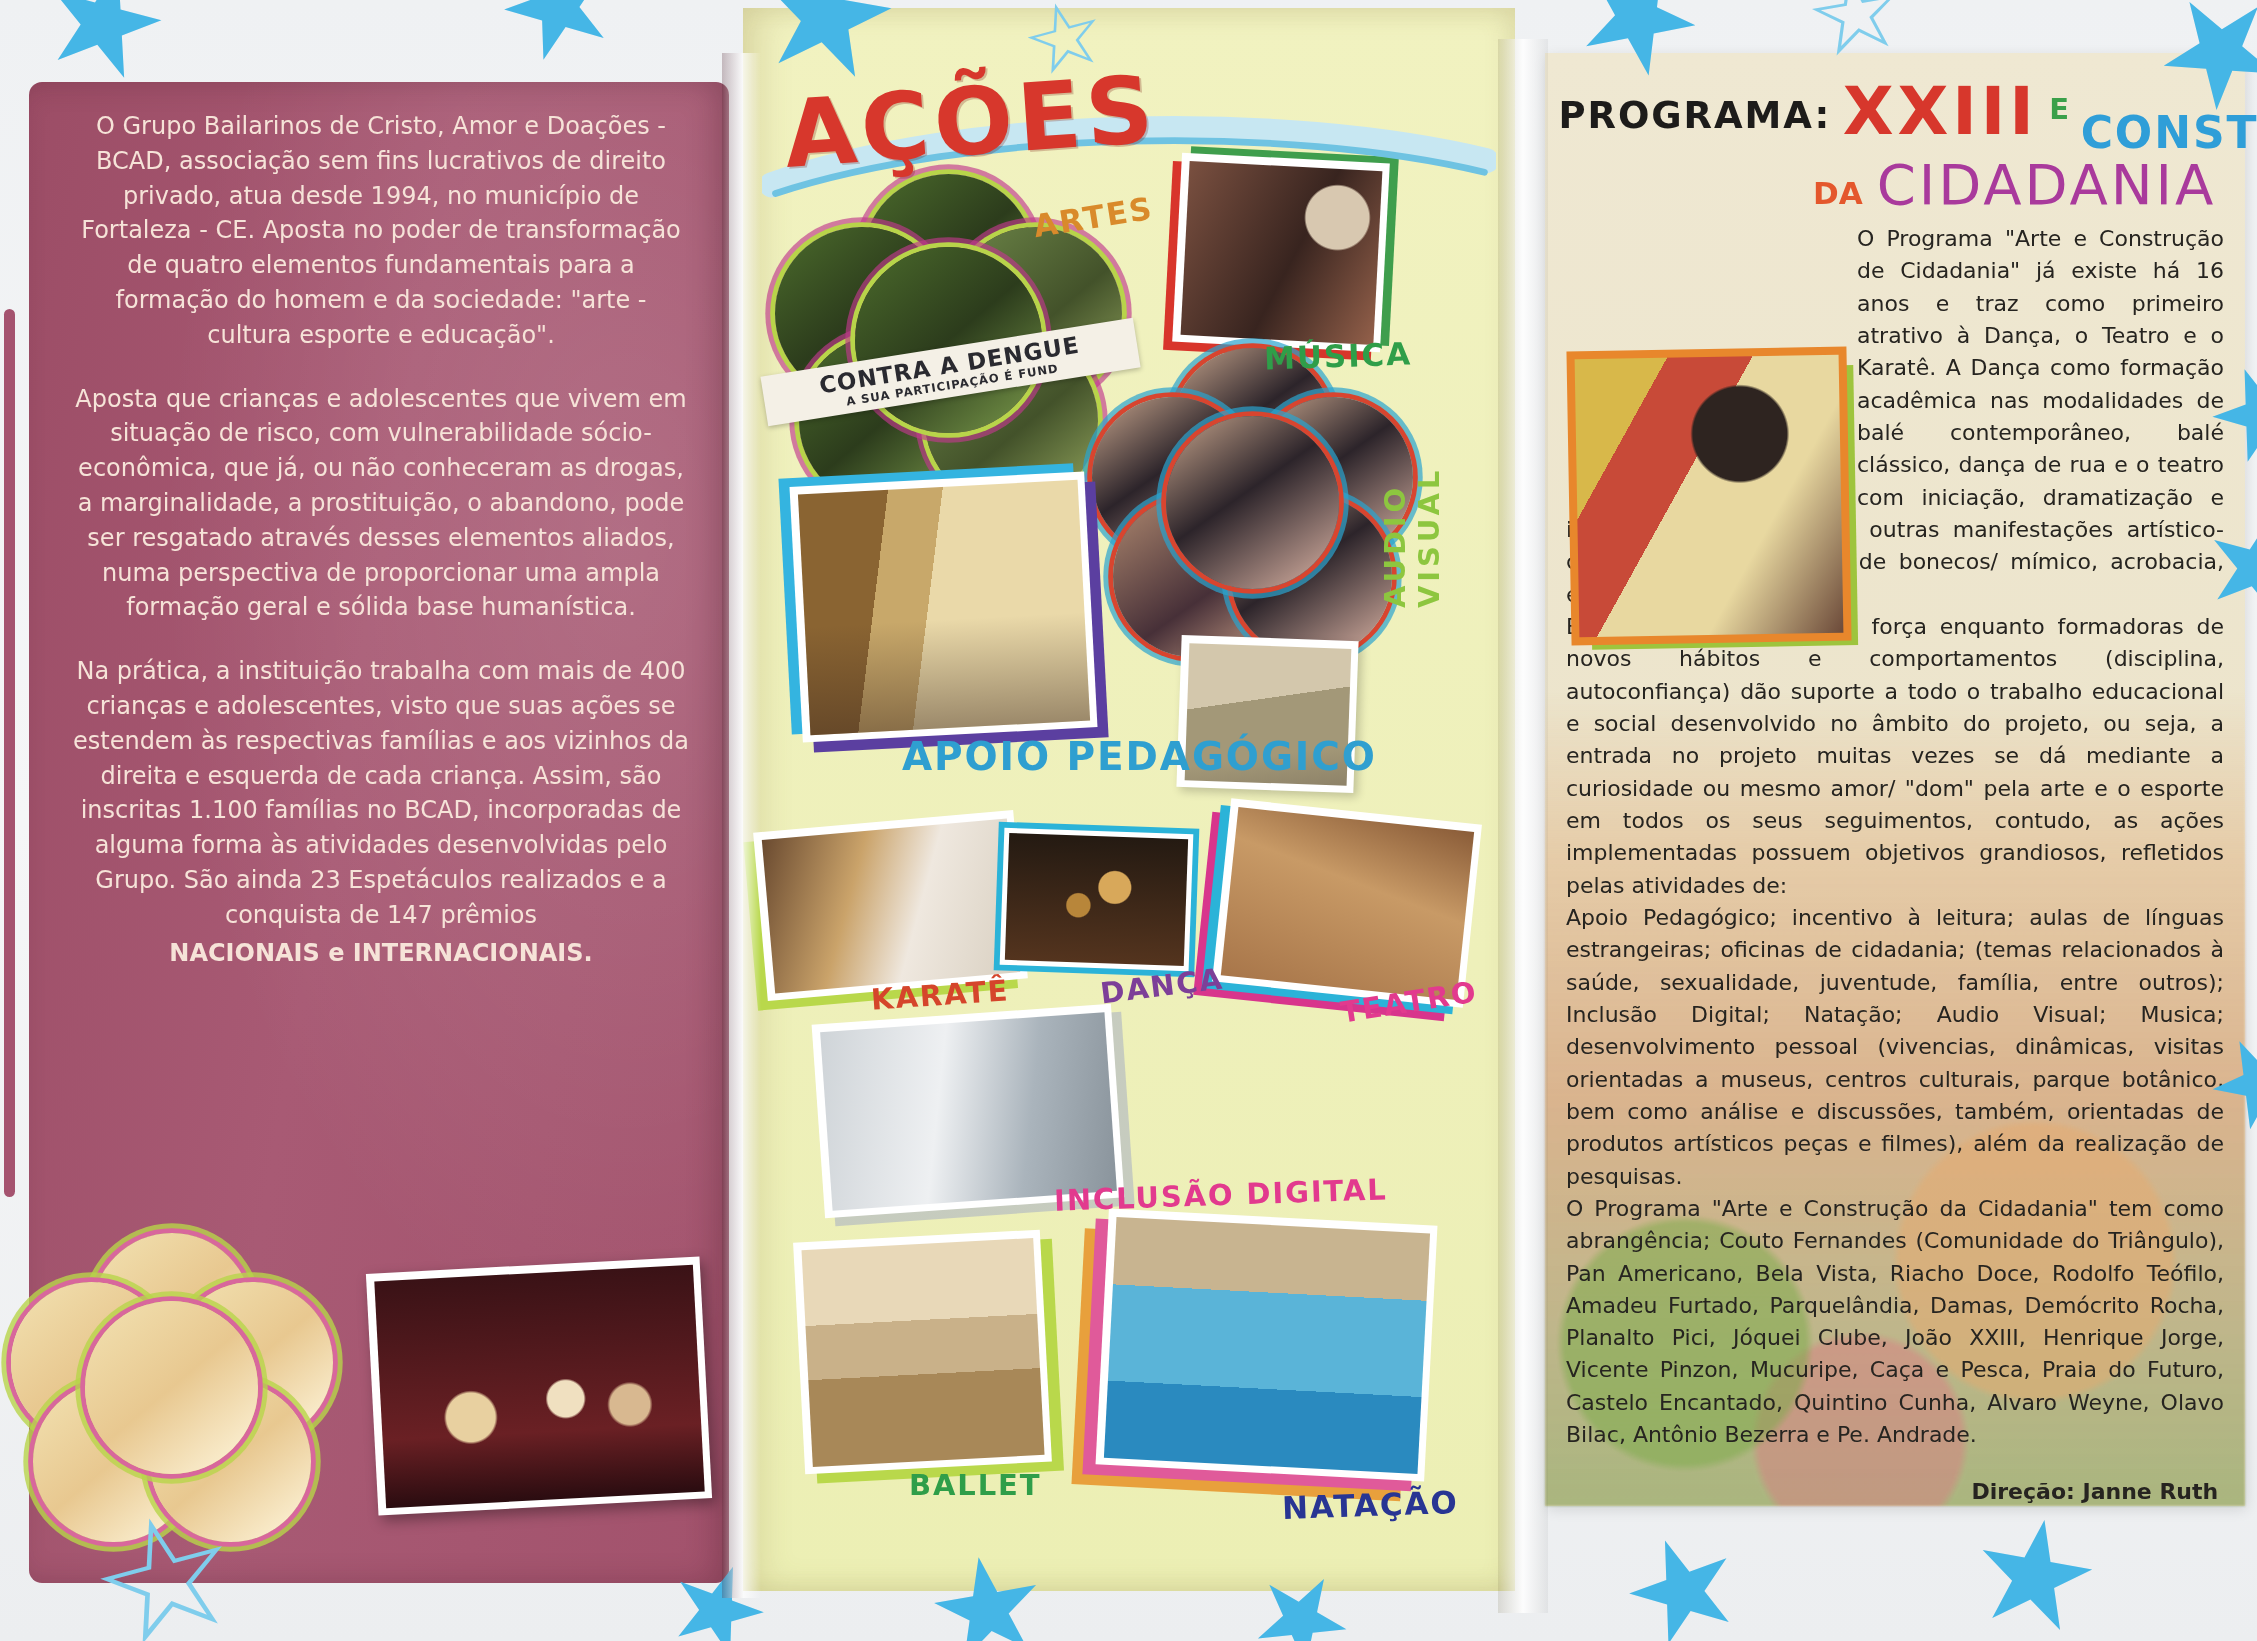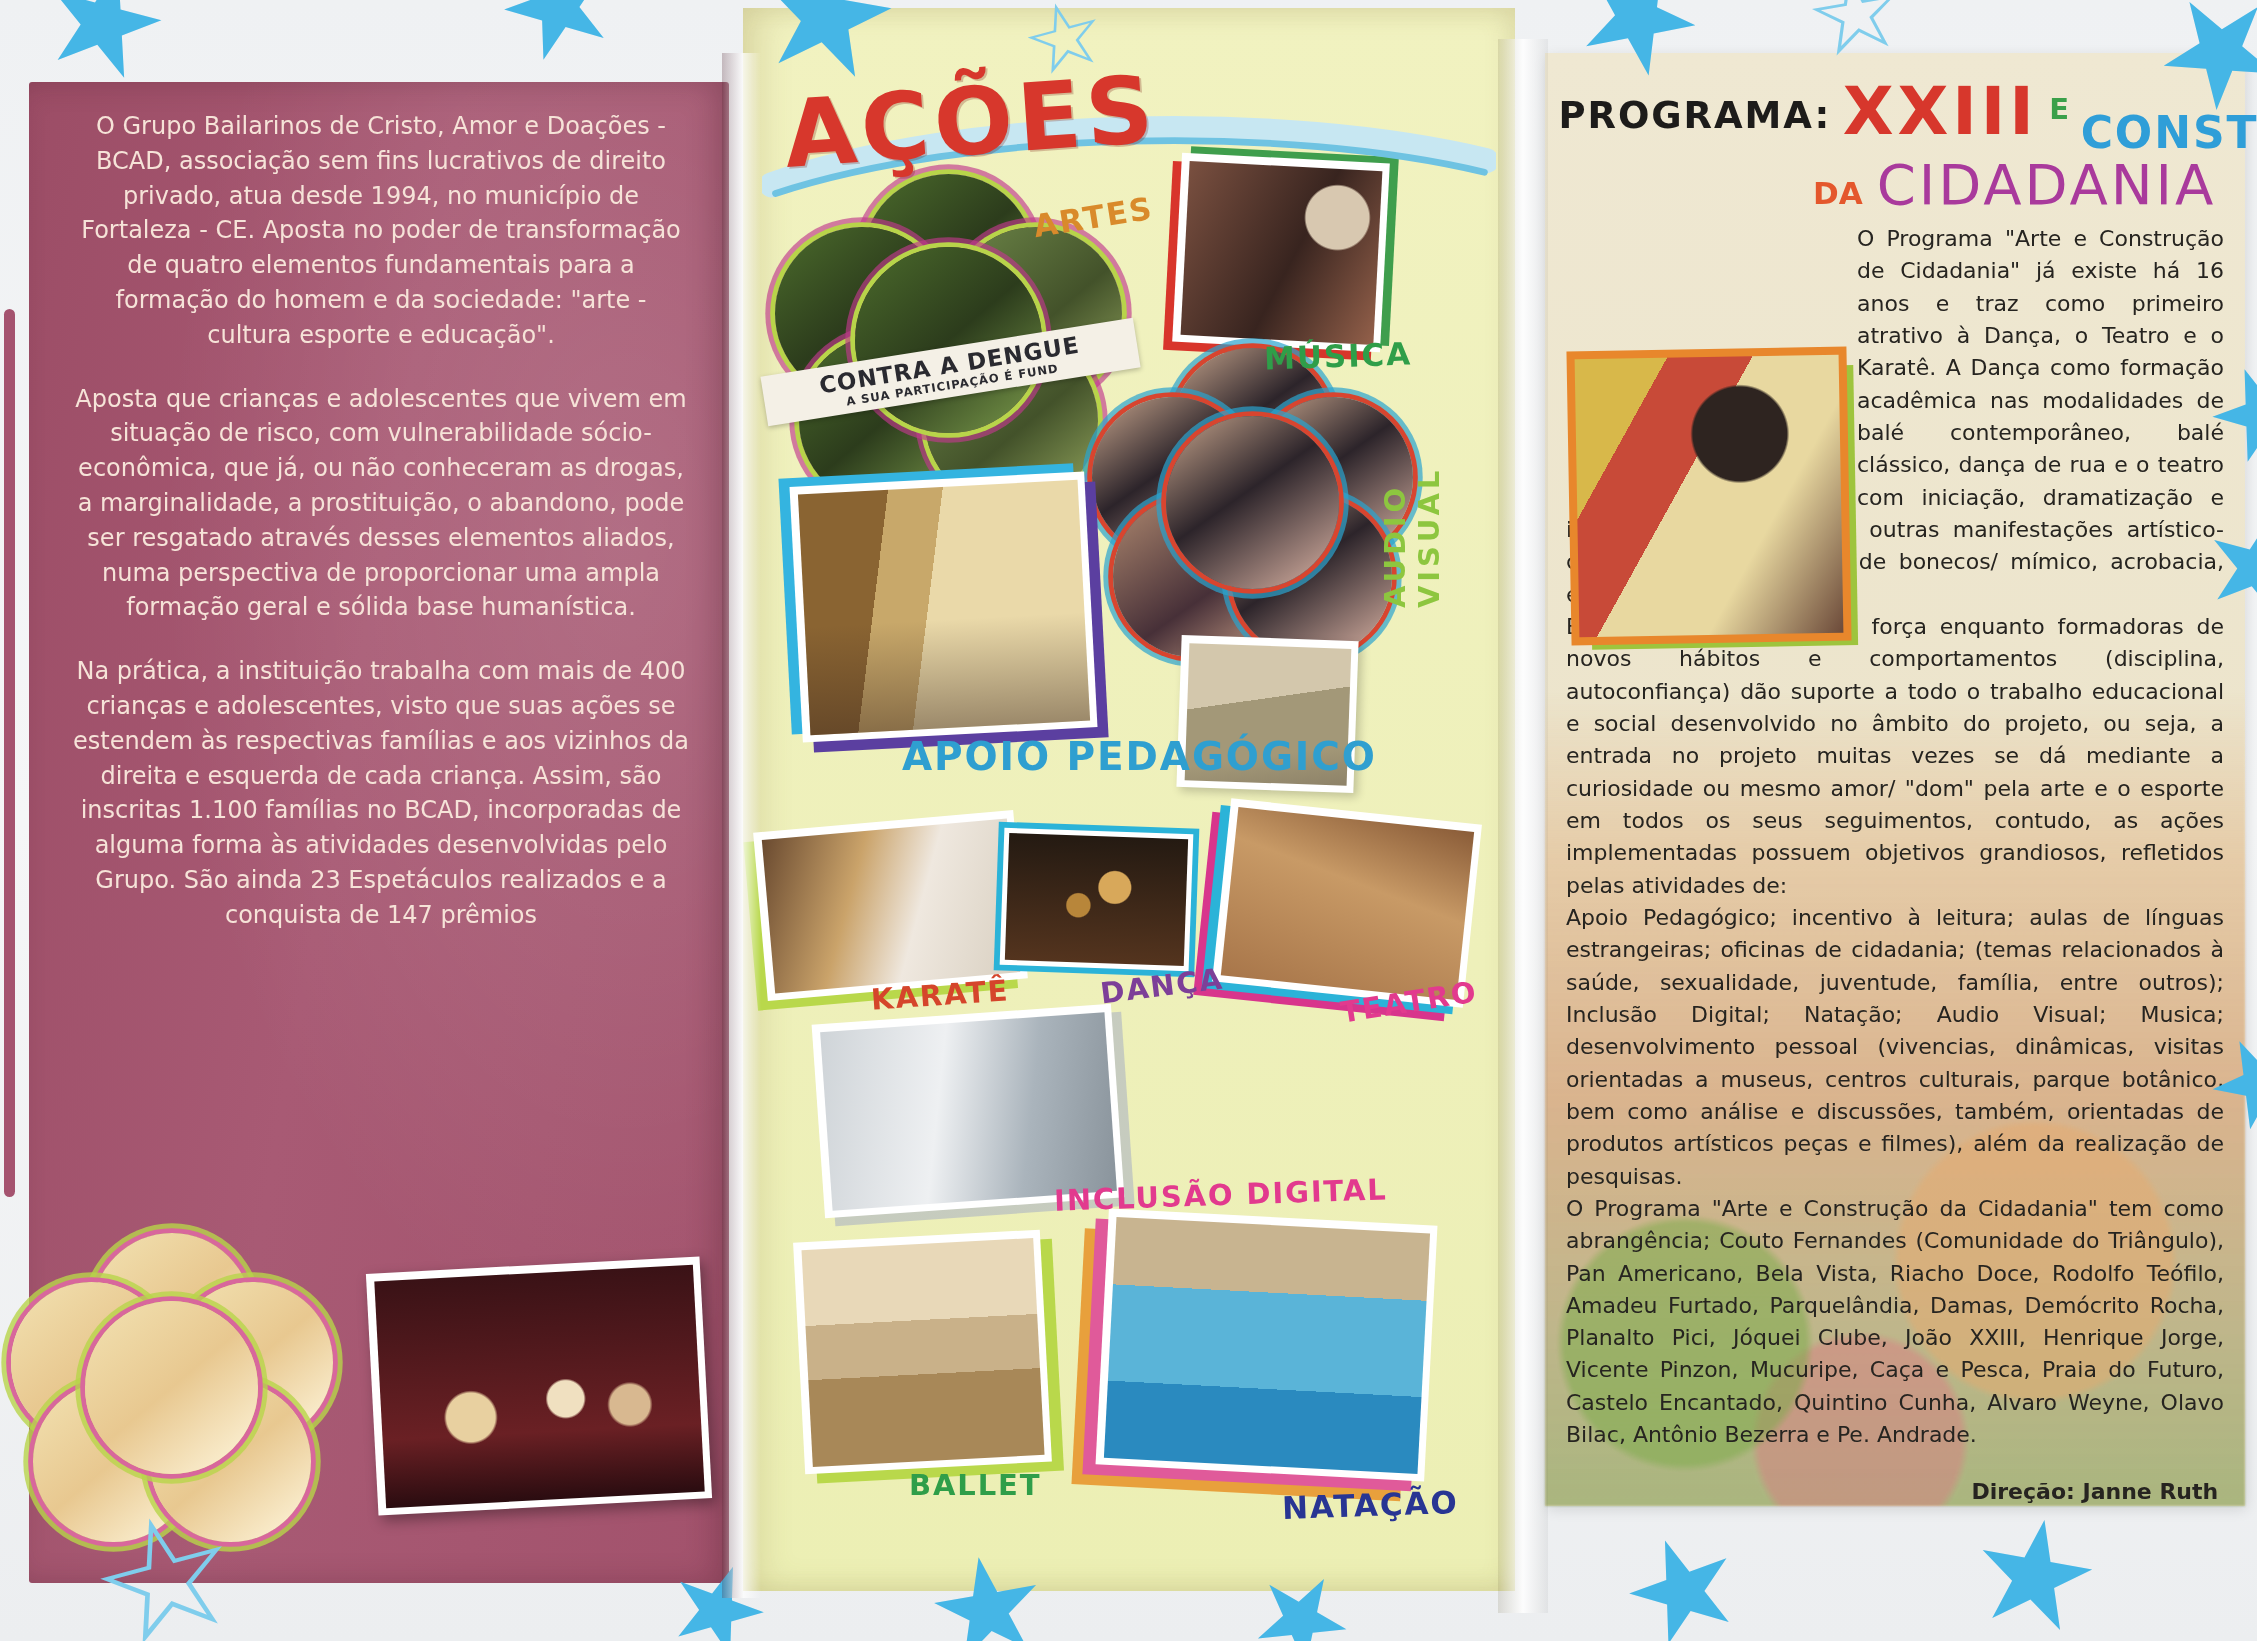--- a/index.html
+++ b/index.html
@@ -17,21 +17,21 @@
   .fold1{left:722px;top:53px;width:39px;height:1545px;
     background:linear-gradient(90deg,rgba(80,35,48,.28),rgba(255,255,255,.75) 55%,rgba(255,255,255,0));}
   .fold2{left:1498px;top:39px;width:50px;height:1574px;
     background:linear-gradient(90deg,rgba(110,100,60,.16),rgba(255,255,255,.85) 50%,rgba(0,0,0,.05));}
   
   .panel{position:absolute;z-index:3;}
   .panel-left{
     left:29px;top:82px;width:700px;height:1501px;
     background:radial-gradient(ellipse at 85% 30%,rgba(255,255,255,.14),rgba(255,255,255,0) 55%),
                linear-gradient(100deg,#9c4d66 0%,#a85a74 45%,#a2526c 100%);
-    border-radius:3px;box-shadow:inset -13.5px 0 29px rgba(60,20,30,.25);
+    border-radius:13px;box-shadow:inset -13.5px 0 29px rgba(60,20,30,.25);
   }
   .panel-mid{
     left:743px;top:7.7px;width:772px;height:1583px;
     background:linear-gradient(180deg,#f1f2c0 0%,#eef0ba 60%,#ecefb4 100%);
     box-shadow:inset 17.4px 0 33px rgba(120,100,40,.18), inset -9.7px 0 23px rgba(120,100,40,.10);
   }
   .panel-right{
     left:1545px;top:53px;width:700px;height:1453px;
     background:linear-gradient(180deg,#efe8d2 0%,#ece4cb 55%,#e8dfc4 100%);
     box-shadow:1.9px 3.9px 13.5px rgba(0,0,0,.12);
@@ -175,20 +175,21 @@
 <div class="star" style="left:1622px;top:1521px;font-size:135px;transform:rotate(-20deg);z-index:4;">★</div>
 <div class="star" style="left:1970px;top:1501px;font-size:145px;transform:rotate(10deg);z-index:4;">★</div>
 
 <div class="edge-sliver"></div>
 
 <div class="panel panel-left">
   <div class="left-text">
     <p>O Grupo Bailarinos de Cristo, Amor e Doações - BCAD, associação sem fins lucrativos de direito privado, atua desde 1994, no município de Fortaleza - CE. Aposta no poder de transformação de quatro elementos fundamentais para a formação do homem e da sociedade: "arte - cultura  esporte e educação".</p>
     <p>Aposta que crianças e adolescentes que vivem em situação de risco, com vulnerabilidade sócio-econômica, que já, ou não conheceram as drogas, a marginalidade, a prostituição, o abandono, pode ser resgatado através desses elementos aliados, numa perspectiva de proporcionar uma ampla formação geral e sólida base humanística.</p>
     <p style="margin-bottom:3.9px;">Na prática, a instituição trabalha com mais de 400 crianças e adolescentes, visto que suas ações se estendem às respectivas famílias e aos vizinhos da direita e esquerda de cada criança. Assim, são inscritas 1.100 famílias no BCAD, incorporadas de alguma forma às atividades desenvolvidas pelo Grupo. São ainda 23 Espetáculos realizados e a conquista de 147 prêmios</p>
+    <div class="awards">NACIONAIS e INTERNACIONAIS.</div>
   </div>
   <div class="flower flower-ballet-l" style="left:-11.6px;top:1151px;width:309px;height:309px;">
     <div class="petal"></div>
     <div class="petal"></div>
     <div class="petal"></div>
     <div class="petal"></div>
     <div class="petal"></div>
     <div class="core"></div>
   </div>
   <div class="photo ph-stage">

